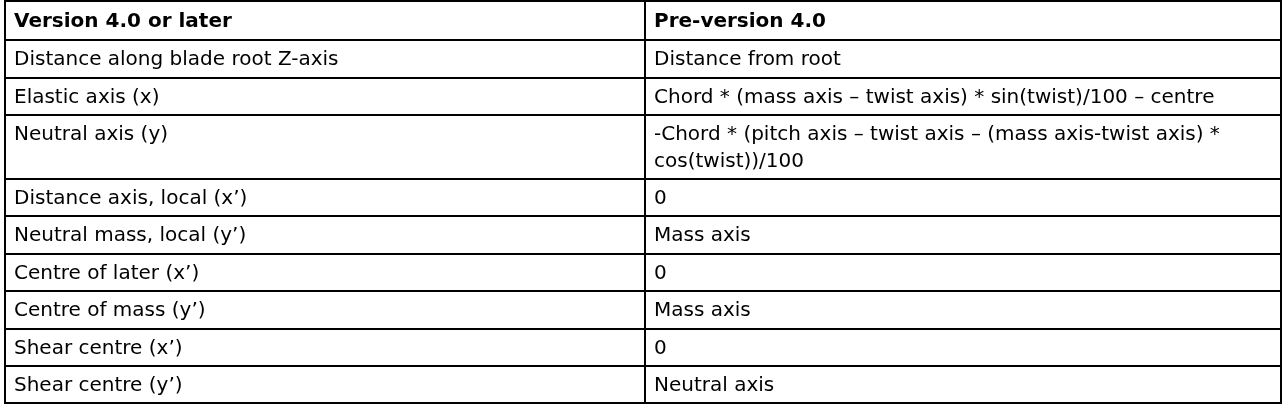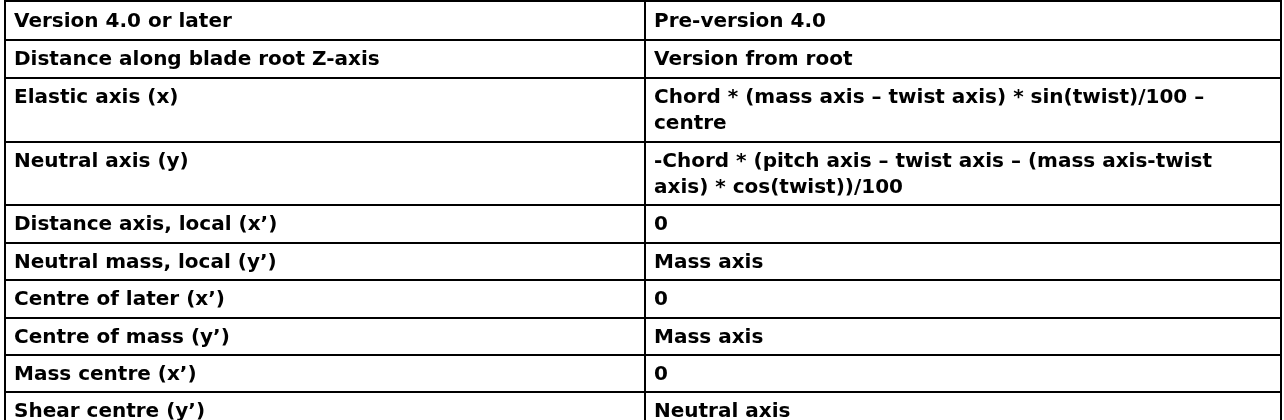--- a/index.html
+++ b/index.html
@@ -27,21 +27,21 @@
   table.spec-table col.col-left { width: 640px; }
   table.spec-table col.col-right { width: 636px; }
   table.spec-table th,
   table.spec-table td {
     border: 2px solid #000000;
     padding: 4px 8px 5px 8px;
     font-size: 20px;
     line-height: 1.32;
     vertical-align: top;
     text-align: left;
-    font-weight: bold;
+    font-weight: normal;
   }
   table.spec-table th {
     font-weight: bold;
   }
   table.spec-table tr.header-row th {
     padding-top: 5px;
     padding-bottom: 6px;
   }
   .cell-multiline {
     white-space: normal;
@@ -58,21 +58,21 @@
     </colgroup>
     <thead>
       <tr class="header-row">
         <th>Version 4.0 or later</th>
         <th>Pre-version 4.0</th>
       </tr>
     </thead>
     <tbody>
       <tr>
         <td class="cell-multiline">Distance along blade root Z-axis</td>
-        <td class="cell-multiline">Version from root</td>
+        <td class="cell-multiline">Distance from root</td>
       </tr>
       <tr>
         <td class="cell-multiline">Elastic axis (x)</td>
         <td class="cell-multiline">Chord * (mass axis – twist axis) * sin(twist)/100 – centre</td>
       </tr>
       <tr>
         <td class="cell-multiline">Neutral axis (y)</td>
         <td class="cell-multiline">-Chord * (pitch axis – twist axis – (mass axis-twist axis) * cos(twist))/100</td>
       </tr>
       <tr>
@@ -85,21 +85,21 @@
       </tr>
       <tr>
         <td class="cell-multiline">Centre of later (x’)</td>
         <td class="cell-multiline">0</td>
       </tr>
       <tr>
         <td class="cell-multiline">Centre of mass (y’)</td>
         <td class="cell-multiline">Mass axis</td>
       </tr>
       <tr>
-        <td class="cell-multiline">Mass centre (x’)</td>
+        <td class="cell-multiline">Shear centre (x’)</td>
         <td class="cell-multiline">0</td>
       </tr>
       <tr>
         <td class="cell-multiline">Shear centre (y’)</td>
         <td class="cell-multiline">Neutral axis</td>
       </tr>
     </tbody>
   </table>
 </div>
 

